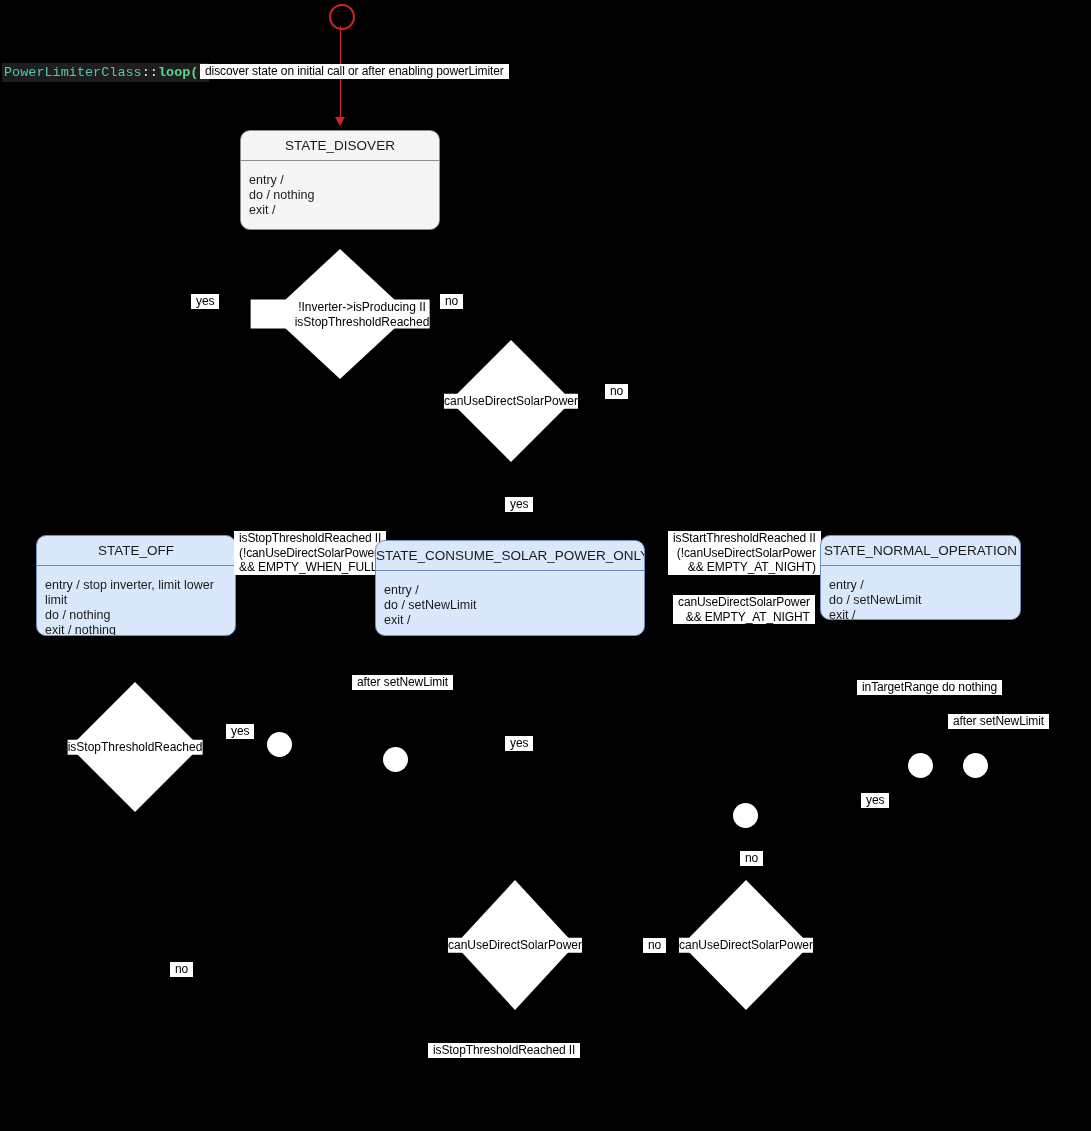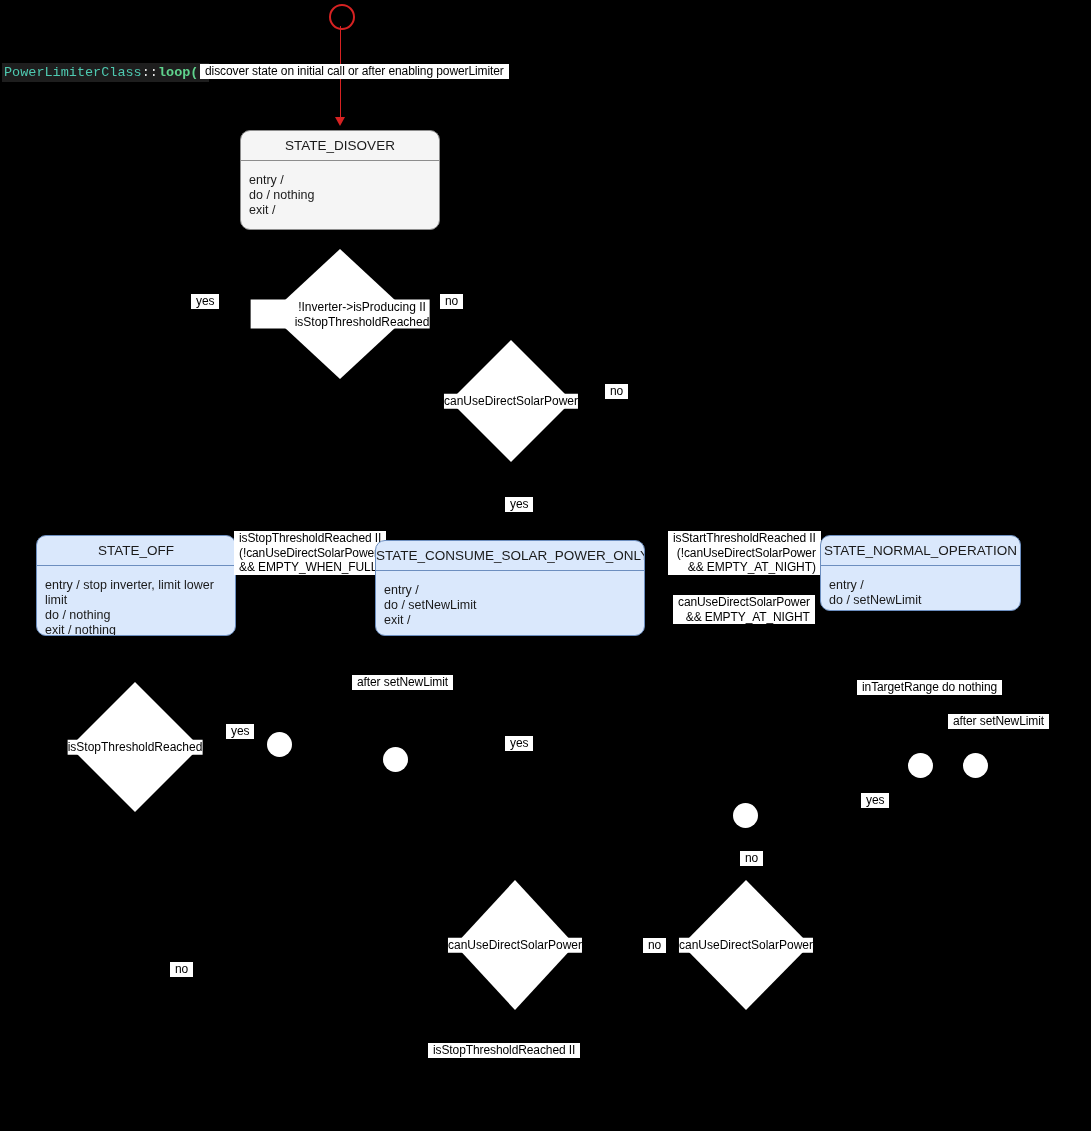--- a/index.html
+++ b/index.html
@@ -191,21 +191,21 @@
 exit /</div>
   </div>
 
   <div class="edge-label multiline center" style="left:668px; top:531px;">isStartThresholdReached II
 (!canUseDirectSolarPower
 &amp;&amp; EMPTY_AT_NIGHT)</div>
 
   <div class="edge-label multiline center" style="left:673px; top:595px;">canUseDirectSolarPower
 &amp;&amp; EMPTY_AT_NIGHT</div>
 
-  <div class="state-box blue" style="left:820px; top:535px; width:201px; height:76px;">
+  <div class="state-box blue" style="left:820px; top:535px; width:201px; height:85px;">
     <div class="sb-title">STATE_NORMAL_OPERATION</div>
     <div class="sb-rule"></div>
     <div class="sb-body">entry /
 do / setNewLimit
 exit /</div>
   </div>
 
   <div class="edge-label" style="left:352px; top:675px;">after setNewLimit</div>
 
   <div class="edge-label" style="left:857px; top:680px;">inTargetRange do nothing</div>

